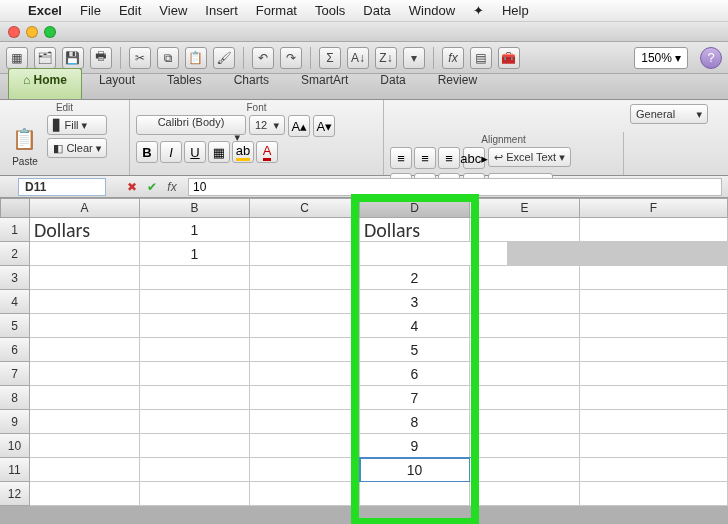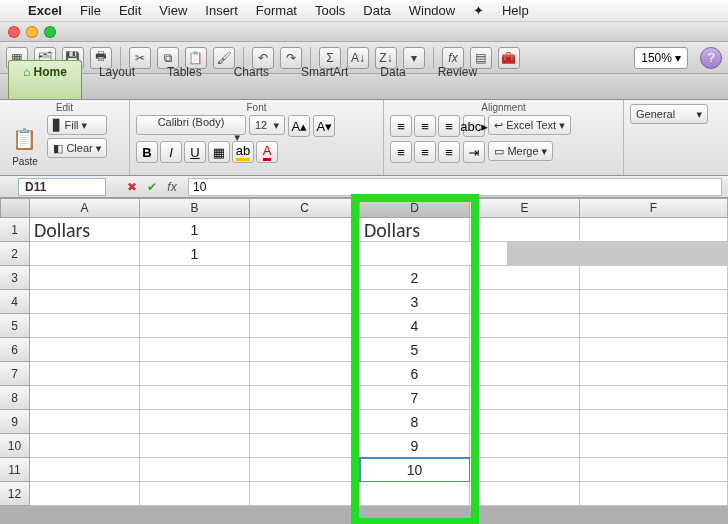--- a/index.html
+++ b/index.html
@@ -19,21 +19,21 @@
 
 
 .toolbar { height: 32px; background: linear-gradient(#e8e8e8,#cfcfcf); border-bottom: 1px solid #a8a8a8; display: flex; align-items: center; padding: 0 6px; gap: 6px; }
 .tbtn { width: 22px; height: 22px; background: linear-gradient(#fafafa,#dcdcdc); border: 1px solid #999; border-radius: 3px; display: flex; align-items: center; justify-content: center; font-size: 12px; color: #444; }
 .tsep { width: 1px; height: 22px; background: #aaa; margin: 0 2px; }
 .zoom { margin-left: auto; height: 22px; border: 1px solid #999; background: #fff; border-radius: 3px; font-size: 12px; display: flex; align-items: center; padding: 0 6px; gap: 3px; }
 .help-btn { width: 22px; height: 22px; border-radius: 50%; background: linear-gradient(#c9b3e6,#9b7fc7); color: #fff; display: flex; align-items: center; justify-content: center; font-size: 13px; border: 1px solid #7b5fa7; margin-left: 6px; }
 
 
 .ribbon-tabs { height: 26px; background: linear-gradient(#d8d8d8,#c4c4c4); border-bottom: 1px solid #909090; display: flex; align-items: flex-end; padding: 0 8px; gap: 2px; }
-.rtab { padding: 4px 14px 20px; font-size: 12px; color: #333; border: 1px solid transparent; border-bottom: none; border-radius: 3px 3px 0 0; }
+.rtab { padding: 4px 14px 12px; font-size: 12px; color: #333; border: 1px solid transparent; border-bottom: none; border-radius: 3px 3px 0 0; }
 .rtab.active { background: linear-gradient(#e0f0d0,#c0dca0); border-color: #7a9a5a; font-weight: bold; color: #2a4a0a; }
 .rtab.active::before { content: "⌂ "; color: #3a7a1a; }
 
 
 .ribbon { height: 76px; background: linear-gradient(#f4f4f4,#dedede); border-bottom: 1px solid #909090; display: flex; }
 .rgroup { border-right: 1px solid #b8b8b8; padding: 2px 6px 0; display: flex; flex-direction: column; }
 .rgroup-title { font-size: 10px; color: #555; text-align: center; order: -1; margin-bottom: 2px; }
 .rgroup-body { flex: 1; display: flex; gap: 3px; align-items: flex-start; }
 .big-btn { width: 38px; height: 52px; display: flex; flex-direction: column; align-items: center; justify-content: flex-end; font-size: 10px; color: #333; gap: 2px; }
 .big-btn .ico { width: 30px; height: 30px; display: flex; align-items: center; justify-content: center; font-size: 20px; }
@@ -178,21 +178,21 @@
           <div class="fmt-btn">▦</div>
           <div class="fmt-btn">
               <span style="border-bottom:3px solid #ffc000;">ab</span>
             </div>
           <div class="fmt-btn">
               <span style="color:#c00000;border-bottom:3px solid #c00000;">A</span>
             </div>
         </div>
       </div>
     </div>
-    <div class="rgroup" style="width:240px;">
+    <div class="rgroup" style="width:240px;margin-top:32px;">
       <div class="rgroup-title">Alignment</div>
       <div class="rgroup-body" style="flex-direction:column;gap:4px;">
         <div style="display:flex;gap:3px;">
           <div class="align-grid">
             <div class="fmt-btn">≡</div>
             <div class="fmt-btn">≡</div>
             <div class="fmt-btn">≡</div>
           </div>
           <div class="fmt-btn">abc▸</div>
           <div class="mini">

